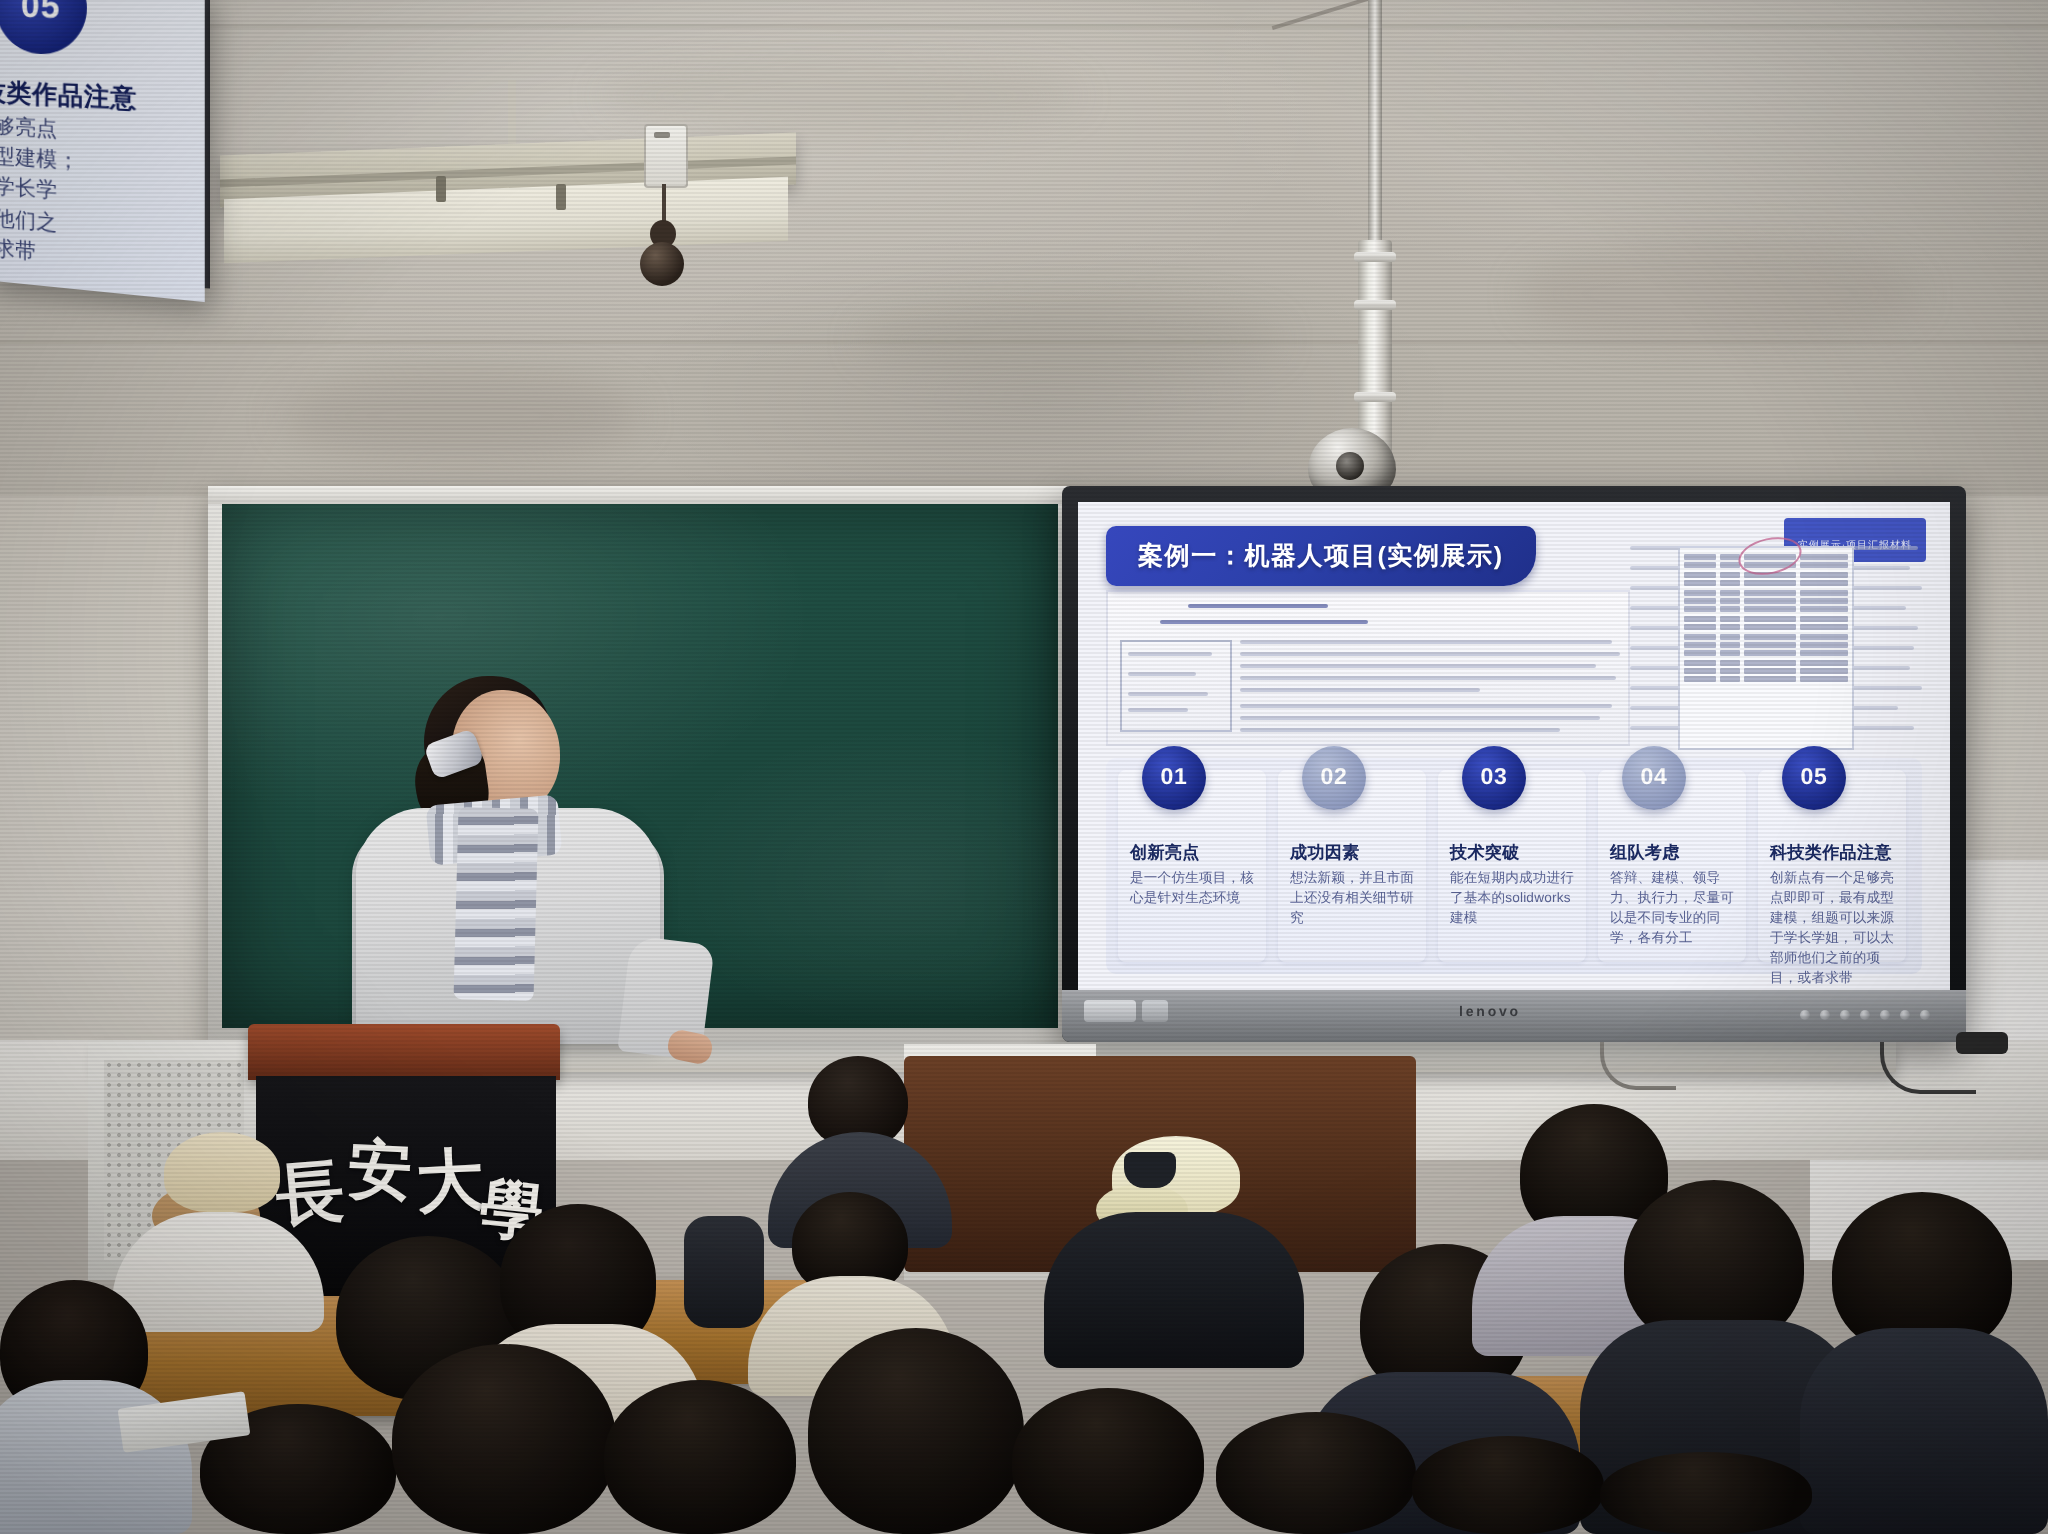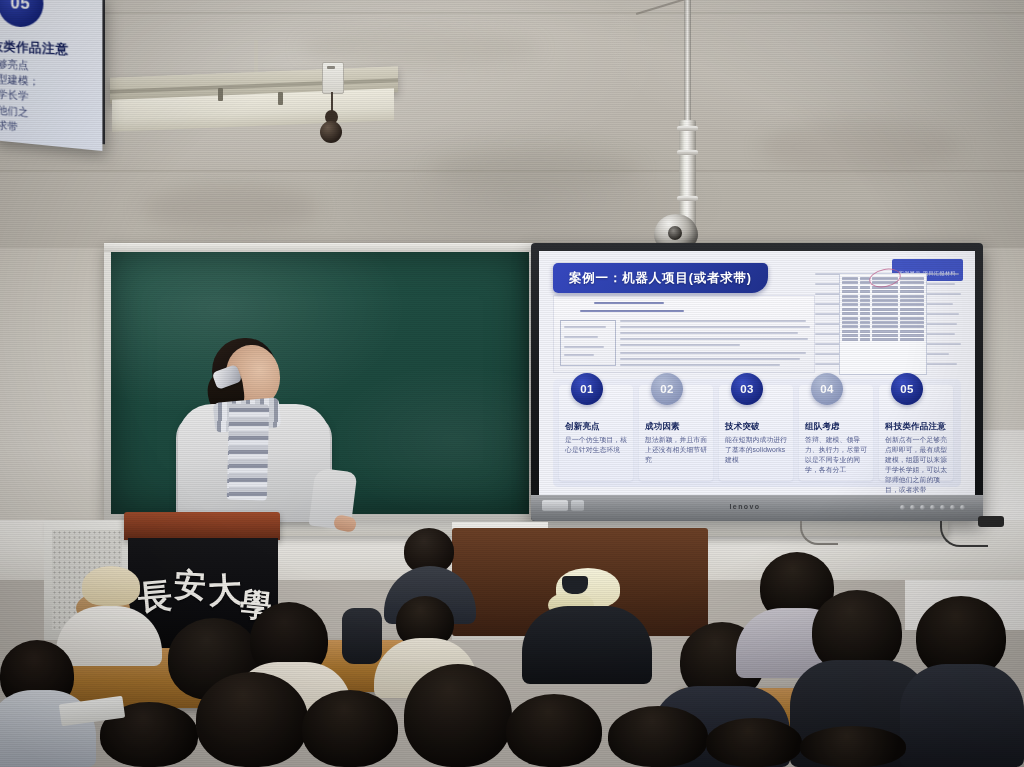--- a/index.html
+++ b/index.html
@@ -288,21 +288,21 @@
 
   <div class="abs bb-frame">
     <div class="bb-inner"></div>
   </div>
   <div class="abs bb-rail"></div>
 
   <div class="abs sb-frame">
     <div class="sb-screen">
 
       <div class="abs slide-title">
-        <span>案例一：机器人项目(或者求带)</span>
+        <span>案例一：机器人项目(实例展示)</span>
       </div>
 
       <div class="abs badge">
         <span>实例展示·项目汇报材料</span>
       </div>
 
       <div class="abs doc-img">
         <div class="abs doc-head" style="left:40px;top:6px;width:70px"></div>
         <div class="abs doc-head" style="left:26px;top:14px;width:104px"></div>
         <div class="abs doc-box" style="left:6px;top:24px;width:54px;height:44px"></div>

